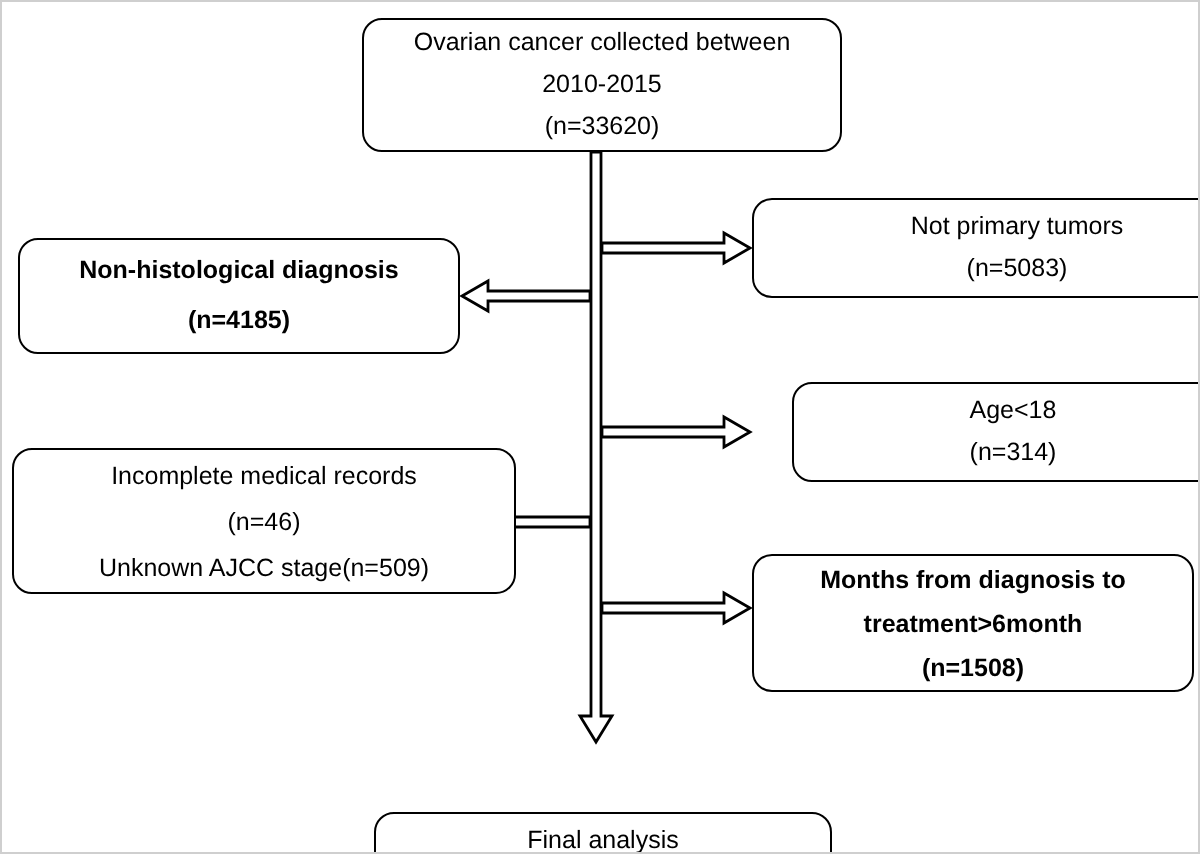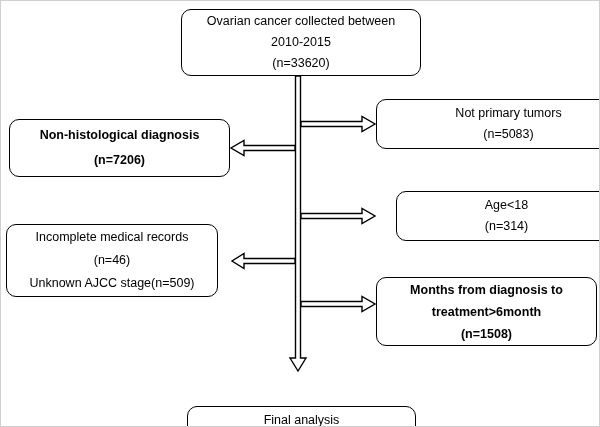--- a/index.html
+++ b/index.html
@@ -43,21 +43,21 @@
     justify-content: center;
     text-align: center;
     font-size: 12.5px;
     line-height: 21px;
     padding: 2px 6px;
   }
   .box-top      { left: 180px; top: 8px;   width: 240px; height: 67px; }
   .box-right-0  { left: 375px; top: 98px;  width: 265px; height: 50px; }
   .box-left-0   { left: 8px;   top: 118px; width: 221px; height: 58px; line-height: 25px; font-weight: bold; }
   .box-right-1  { left: 375px; top: 190px; width: 221px; height: 50px; margin-left: 20px; }
-  .box-left-1   { left: 5px;   top: 223px; width: 212px; height: 73px; line-height: 23px; }
+  .box-left-1   { left: 5px;   top: 223px; width: 252px; height: 73px; line-height: 23px; justify-content: space-between; }
   .box-right-2  { left: 375px; top: 276px; width: 221px; height: 69px; line-height: 22px; font-weight: bold; }
   .box-bottom   { left: 186px; top: 370px; width: 229px; height: 50px; margin-top: 35px; }
 </style>
 </head>
 <body>
 
 <div class="canvas">
 
   <svg class="arrows" viewBox="0 0 600 427" aria-hidden="true">
     <polygon class="arrow" points="294.5,75 294.5,357 289,357 297,370 305,357 299.5,357 299.5,75"></polygon>
@@ -74,21 +74,21 @@
     <div>(n=33620)</div>
   </div>
 
   <div class="box box-right-0">
     <div>Not primary tumors</div>
     <div>(n=5083)</div>
   </div>
 
   <div class="box box-left-0">
     <div>Non-histological diagnosis</div>
-    <div>(n=7206)</div>
+    <div>(n=4185)</div>
   </div>
 
   <div class="box box-right-1">
     <div>Age&lt;18</div>
     <div>(n=314)</div>
   </div>
 
   <div class="box box-left-1">
     <div>Incomplete medical records</div>
     <div>(n=46)</div>

